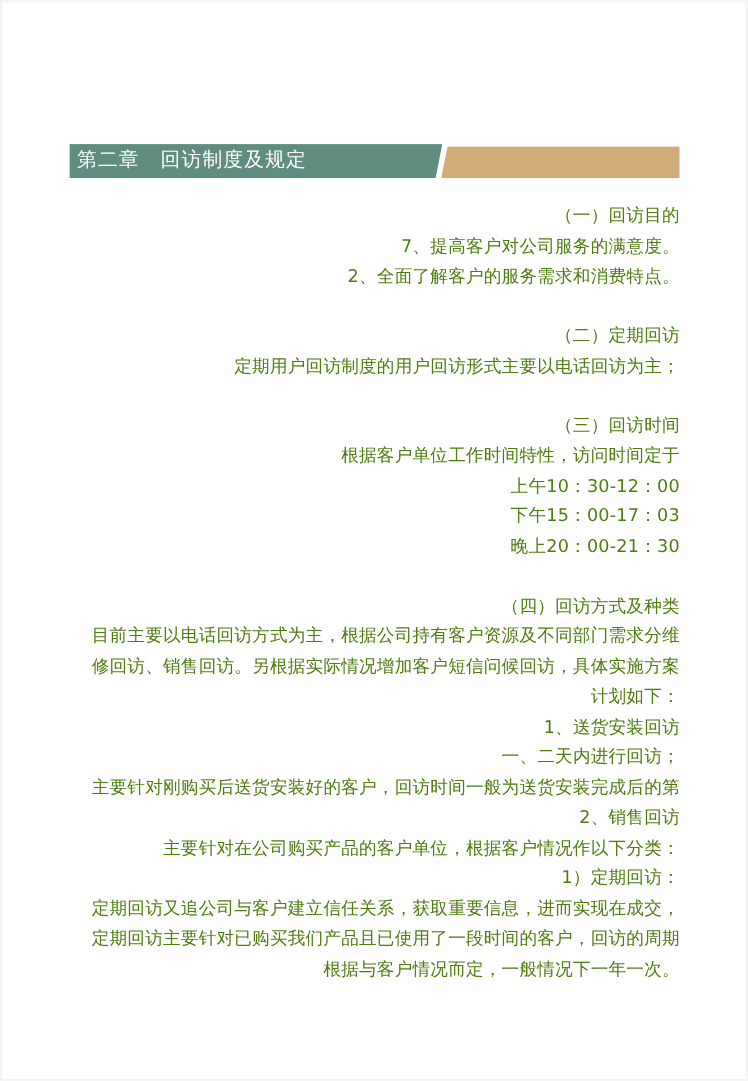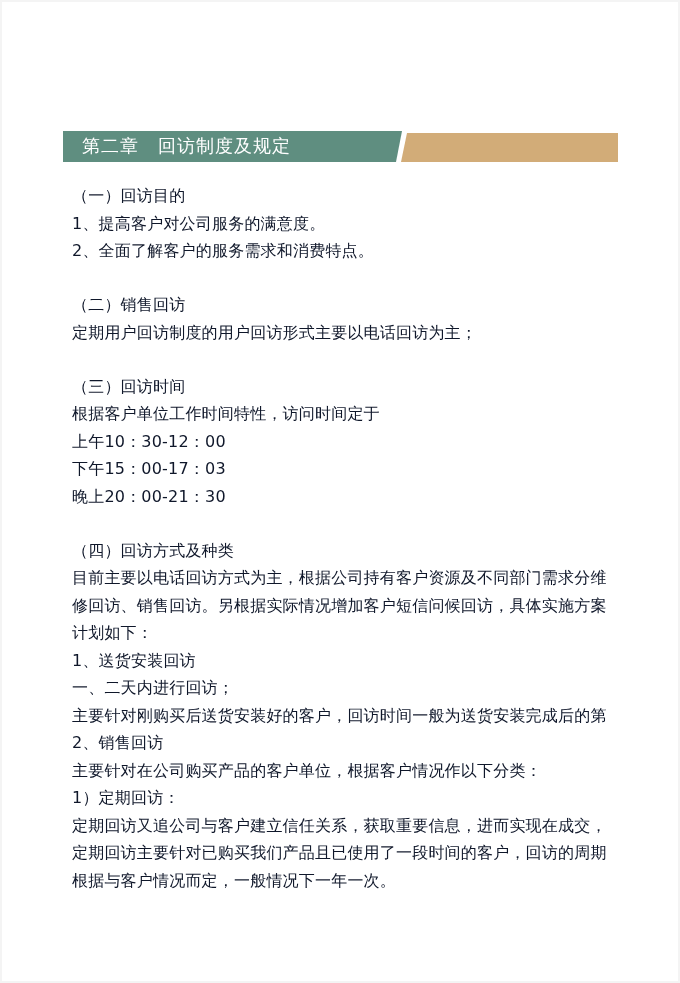--- a/index.html
+++ b/index.html
@@ -35,21 +35,21 @@
     width: 339px;
     height: 31px;
     clip-path: polygon(0 0, 100% 0, calc(100% - 6px) 100%, 0 100%);
     display: flex;
     align-items: center;
   }
   .banner-title {
     color: #ffffff;
     font-size: 18px;
     letter-spacing: 1px;
-    padding-left: 19px;
+    padding-left: 7px;
     white-space: pre;
     line-height: 1;
     padding-bottom: 2px;
   }
   .banner-tan {
     position: absolute;
     left: 401px;
     top: 2px;
     width: 217px;
     height: 29px;
@@ -83,28 +83,28 @@
 
 <div class="page">
 
   <header class="banner">
     <div class="banner-teal" style="background: rgb(95, 142, 128);">
       <span class="banner-title">第二章　回访制度及规定</span>
     </div>
     <div class="banner-tan" style="background: rgb(210, 172, 120);"></div>
   </header>
 
-  <main class="content" id="sections-root" style="color: #0f172a;">
+  <main class="content" id="sections-root" style="color: #4d7c0f; text-align: right;">
       <section class="doc-section">
         <p class="sec-heading">（一）回访目的</p>
-        <p class="sec-line">1、提高客户对公司服务的满意度。</p>
+        <p class="sec-line">7、提高客户对公司服务的满意度。</p>
         <p class="sec-line">2、全面了解客户的服务需求和消费特点。</p>
       </section>
       <section class="doc-section">
-        <p class="sec-heading">（二）销售回访</p>
+        <p class="sec-heading">（二）定期回访</p>
         <p class="sec-line">定期用户回访制度的用户回访形式主要以电话回访为主；</p>
       </section>
       <section class="doc-section">
         <p class="sec-heading">（三）回访时间</p>
         <p class="sec-line">根据客户单位工作时间特性，访问时间定于</p>
         <p class="sec-line">上午10：30-12：00</p>
         <p class="sec-line">下午15：00-17：03</p>
         <p class="sec-line">晚上20：00-21：30</p>
       </section>
       <section class="doc-section">

